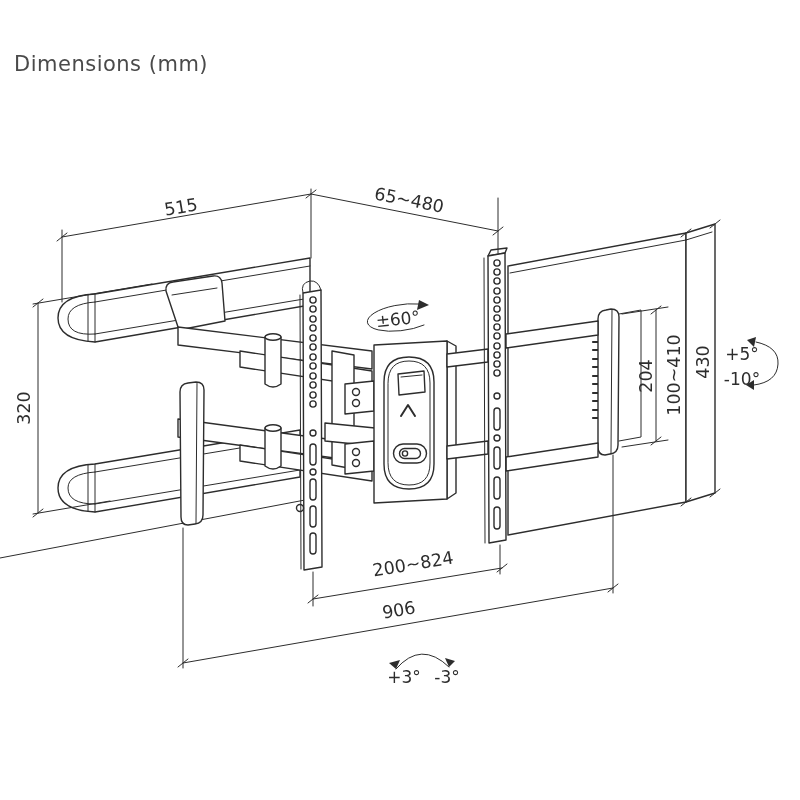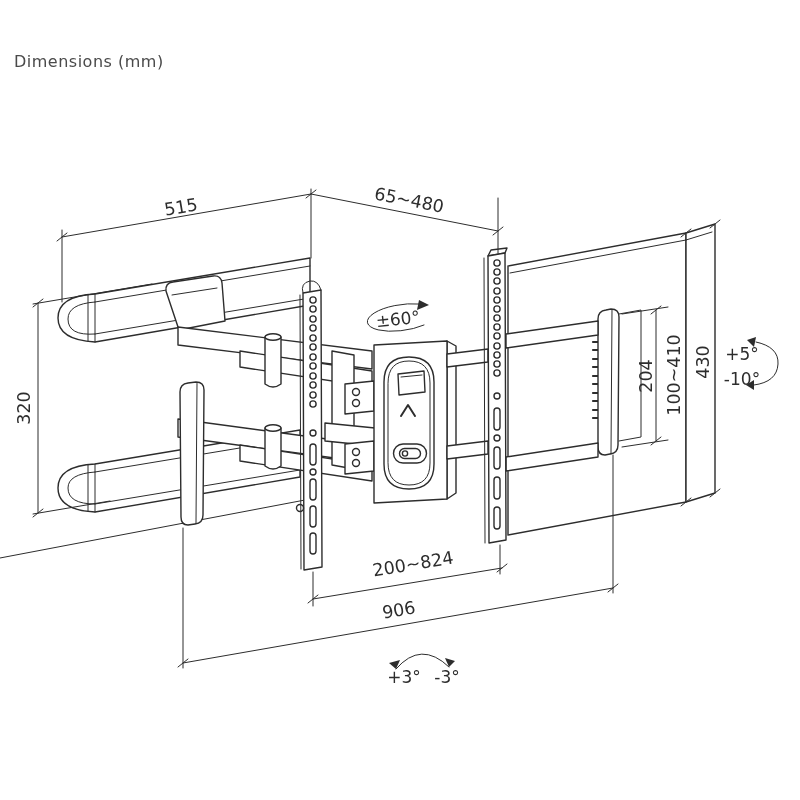--- a/index.html
+++ b/index.html
@@ -1,18 +1,18 @@
 <!DOCTYPE html>
 <html><head>
 <meta charset="utf-8">
 <style>
   html,body{margin:0;padding:0;background:#ffffff;}
   .page{position:relative;width:800px;height:800px;background:#ffffff;overflow:hidden;
         font-family:"DejaVu Sans","Liberation Sans",sans-serif;}
-  .title{position:absolute;left:14px;top:52px;font-size:16px;color:#4a4a4a;letter-spacing:.5px;}
+  .title{position:absolute;left:14px;top:52px;font-size:21px;color:#4a4a4a;letter-spacing:.5px;}
   svg{position:absolute;left:0;top:0;}
   .product path,.product circle,.product rect,.product ellipse{
       stroke:#2d2d2d;stroke-width:1.4;fill:none;stroke-linejoin:round;stroke-linecap:round;}
   .product .solid{fill:#ffffff;}
   .product .thin{stroke-width:1;}
   .dims path,.dims line{stroke:#2d2d2d;stroke-width:1;fill:none;stroke-linecap:round;}
   .dims .arrowhead{fill:#2d2d2d;stroke:none;}
   .dims text{fill:#2d2d2d;font-size:17.5px;font-family:"DejaVu Sans","Liberation Sans",sans-serif;}
   .dims text.small{font-size:17px;}
 </style>

